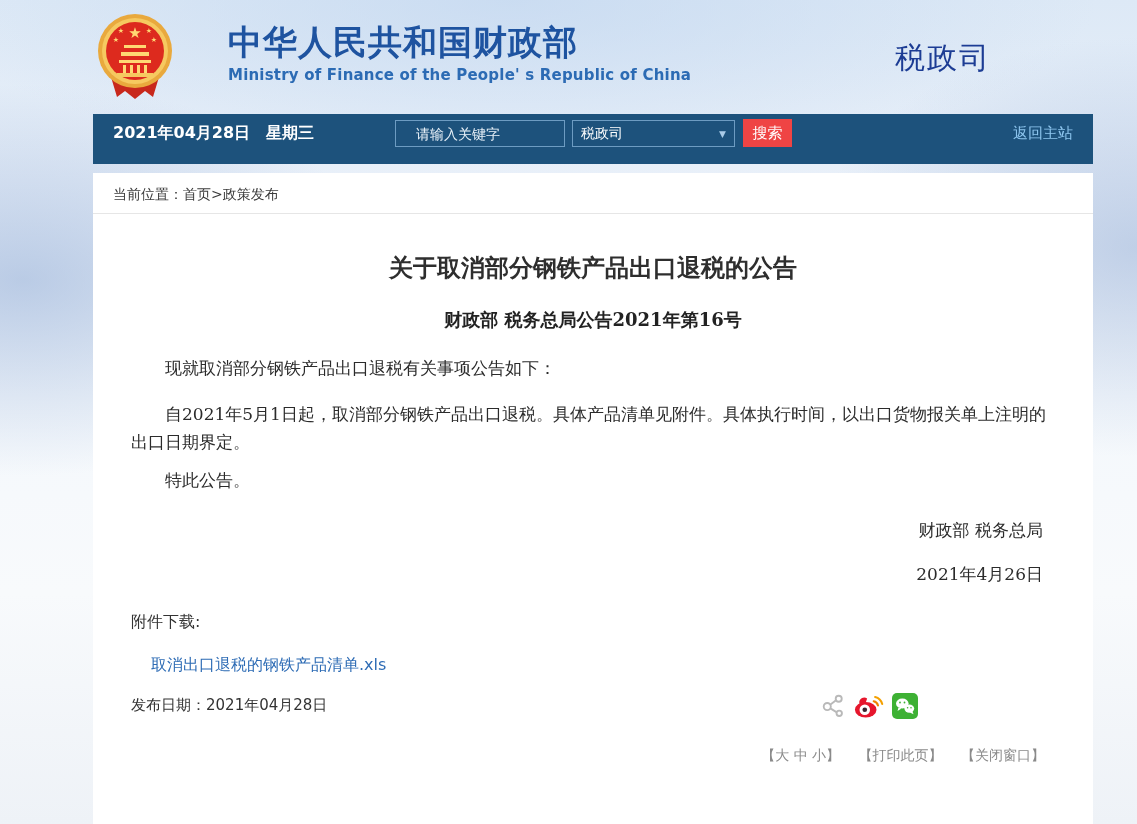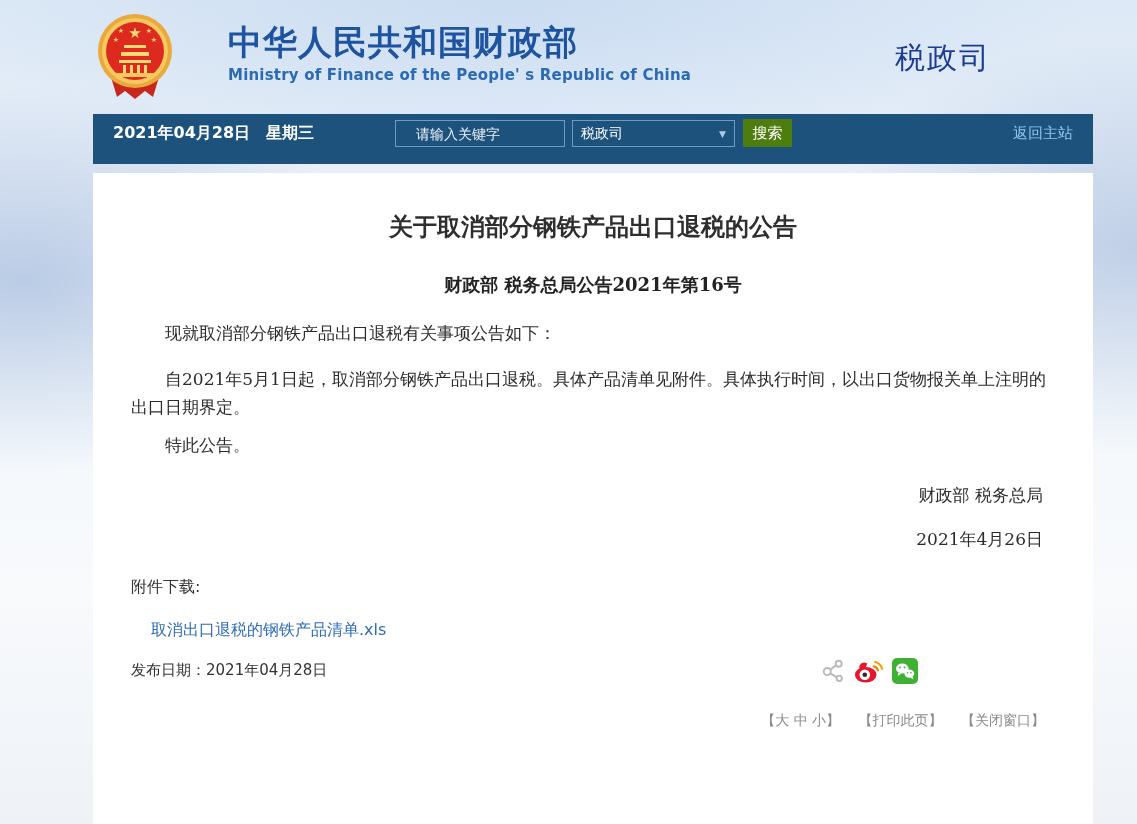--- a/index.html
+++ b/index.html
@@ -42,21 +42,21 @@
   }
   .search-input::placeholder { color: #eaf2f9; opacity: 1; }
   .scope-select {
     position: absolute; left: 479px; top: 6px; width: 163px; height: 27px;
     border: 1px solid #6d9cc2; color: #fff; font-size: 14px;
     display: flex; align-items: center; padding: 0 8px; cursor: pointer;
   }
   .scope-select .caret { margin-left: auto; font-size: 9px; color: #a9cbe7; }
   .search-btn {
     position: absolute; left: 650px; top: 5px; width: 49px; height: 28px;
-    background: #4d7c0f; color: #fff; border: none; font-size: 15px; cursor: pointer;
+    background: #ef4444; color: #fff; border: none; font-size: 15px; cursor: pointer;
     font-family: "DejaVu Sans", sans-serif;
   }
   .back-link {
     position: absolute; right: 20px; top: 0; height: 38px; line-height: 38px;
     color: #8ec6ef; font-size: 15px; text-decoration: none; cursor: pointer;
   }
 
   
   .panel {
     position: absolute; left: 93px; top: 173px; width: 1000px; height: 651px;
@@ -68,21 +68,21 @@
   }
   .breadcrumb a { color: #3a3a3a; text-decoration: none; cursor: pointer; }
 
   .article { position: relative; padding: 0 38px; }
   .article-title {
     margin-top: 38px; text-align: center;
     font-size: 24px; font-weight: bold; color: #2e2e2e; line-height: 32px;
     font-family: "DejaVu Sans", sans-serif;
   }
   .doc-no {
-    margin-top: 30px; text-align: center;
+    margin-top: 24px; text-align: center;
     font-size: 18px; font-weight: bold; color: #222;
     font-family: "DejaVu Serif", "Liberation Serif", serif;
   }
   .article p.body-p {
     font-family: "DejaVu Serif", "Liberation Serif", serif;
     font-size: 17px; line-height: 28px; color: #2b2b2b; text-indent: 2em;
   }
   .p1 { margin-top: 22px; }
   .p2 { margin-top: 18px; }
   .p3 { margin-top: 10px; }
@@ -143,20 +143,23 @@
   <input class="search-input" type="text" placeholder="请输入关键字" style="">
   <div class="scope-select">
     <span>税政司</span>
     <span class="caret">▼</span>
   </div>
   <button class="search-btn">搜索</button>
   <a class="back-link">返回主站</a>
 </nav>
 
 <main class="panel">
+  <div class="breadcrumb">
+    <span>当前位置：</span><a>首页</a><span>&gt;</span><a>政策发布</a>
+  </div>
 
   <article class="article">
     <h1 class="article-title">关于取消部分钢铁产品出口退税的公告</h1>
     <div class="doc-no">财政部 税务总局公告2021年第16号</div>
 
     <p class="body-p p1">现就取消部分钢铁产品出口退税有关事项公告如下：</p>
     <p class="body-p p2">自2021年5月1日起，取消部分钢铁产品出口退税。具体产品清单见附件。具体执行时间，以出口货物报关单上注明的出口日期界定。</p>
     <p class="body-p p3">特此公告。</p>
 
     <p class="sig sig-name">财政部 税务总局</p>

